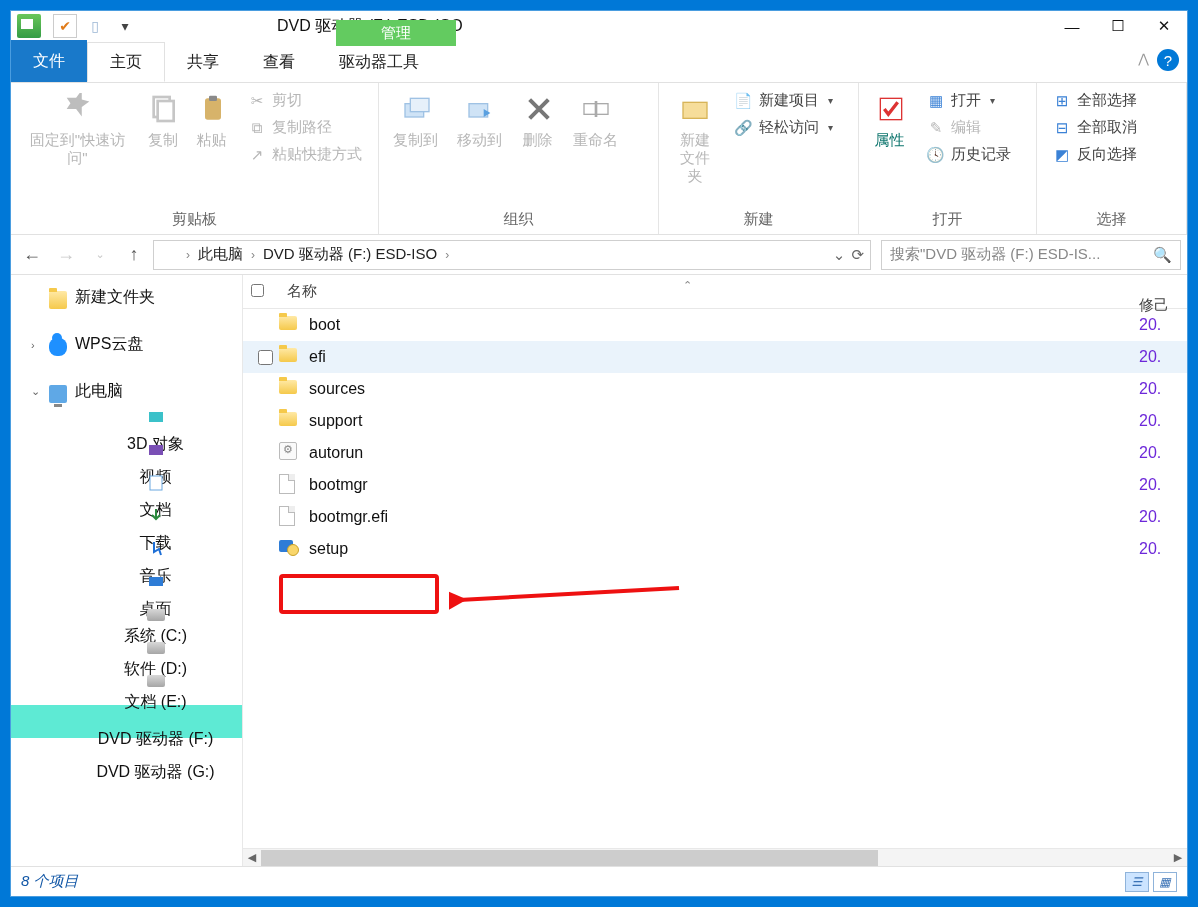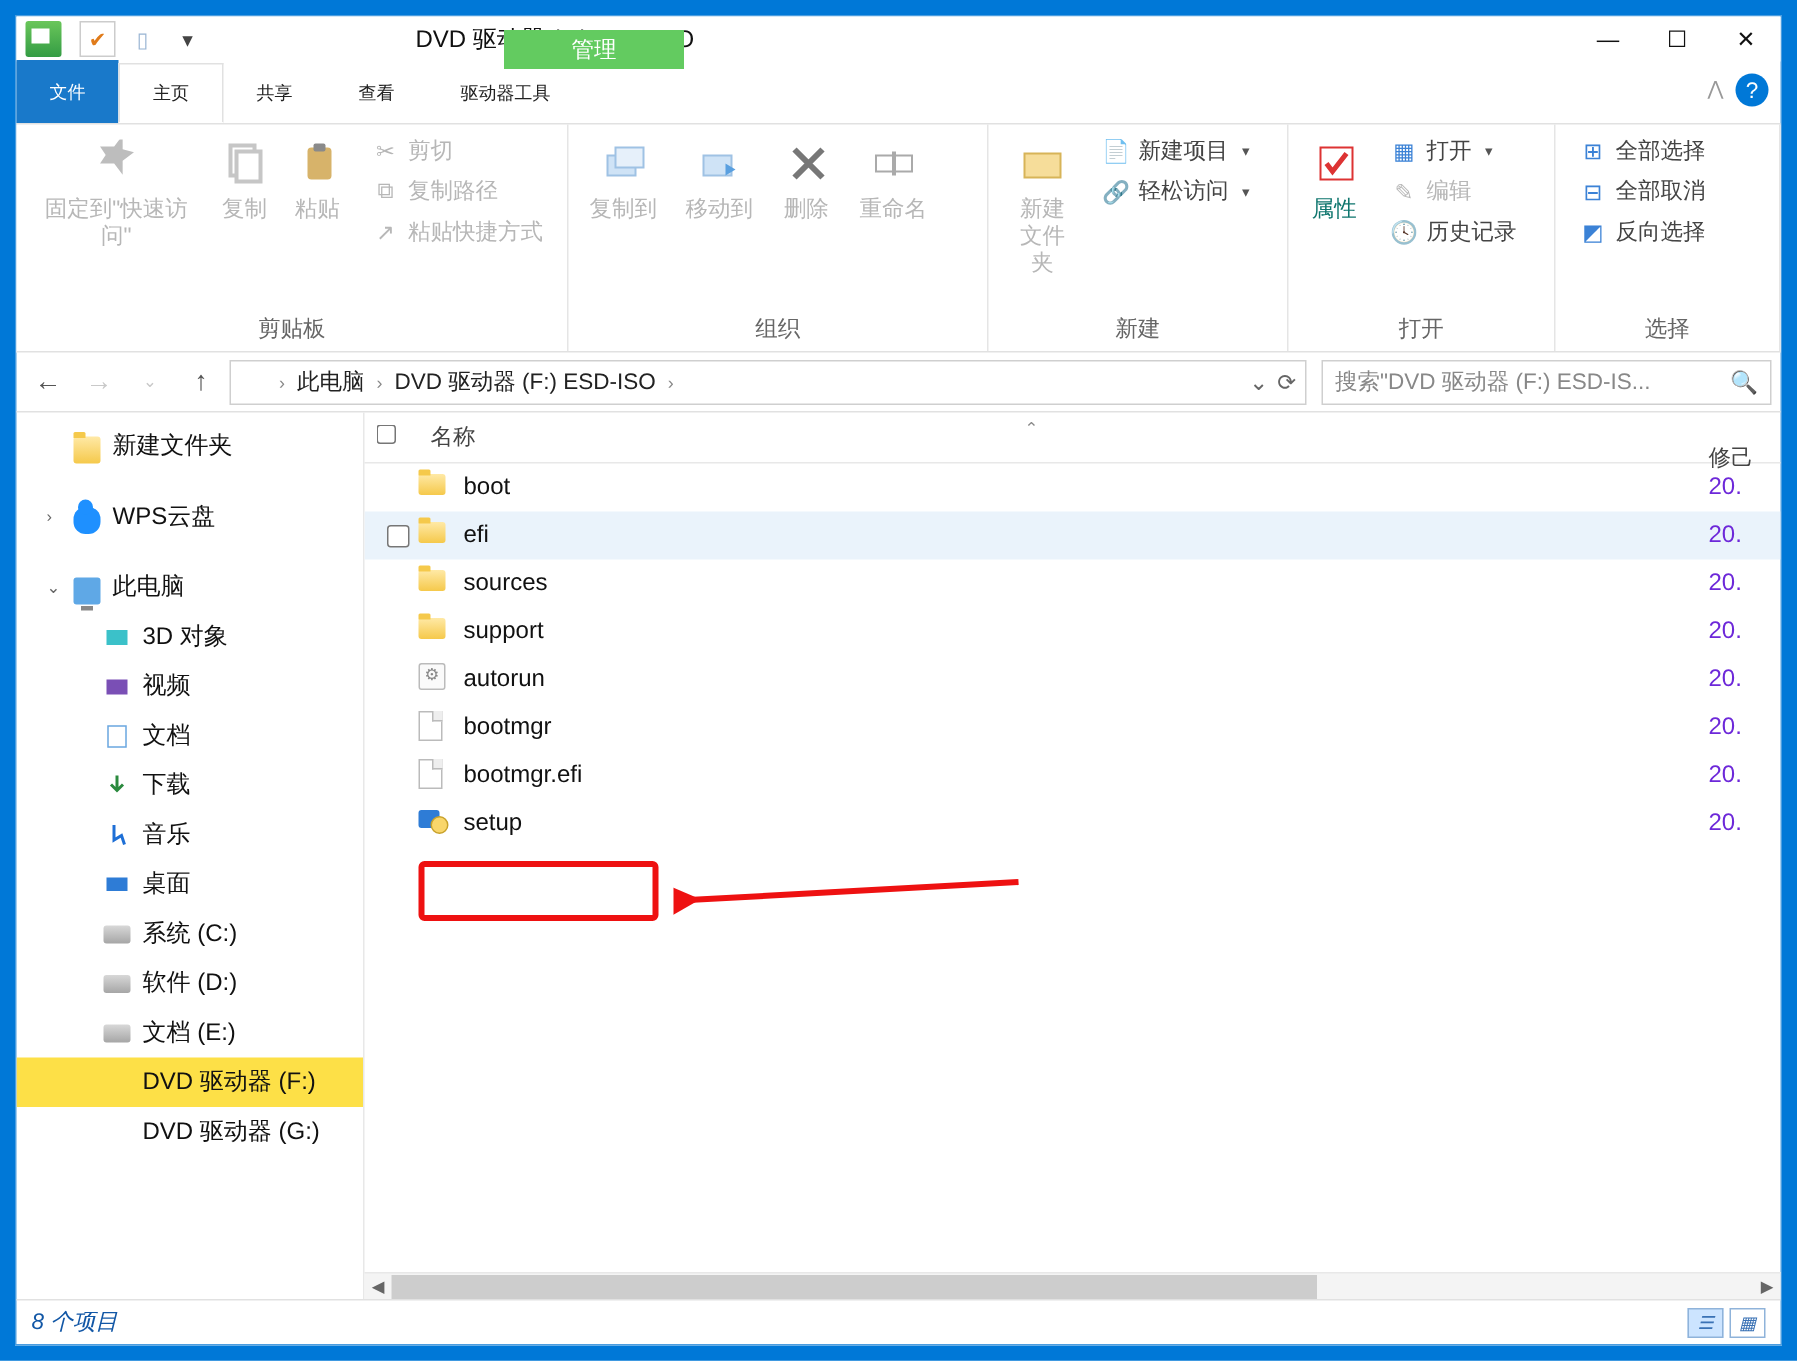--- a/index.html
+++ b/index.html
@@ -9,21 +9,21 @@
 .titlebar .app-icon { width: 24px; height: 24px; margin-left: 6px; background: linear-gradient(#6ac65a,#349c44); border-radius: 2px; position: relative; }
 .titlebar .app-icon::after { content:""; position:absolute; left:4px; top:5px; width:12px; height:10px; background:#fff; }
 .titlebar .qat { display:flex; align-items:center; gap:6px; margin-left:12px; }
 .titlebar .qat .qat-btn { width:24px; height:24px; display:flex; align-items:center; justify-content:center; font-size:14px; color:#444; }
 .titlebar .title-text { margin-left: 140px; font-size: 16px; color:#111; }
 .titlebar .ctxtab { position:absolute; left:325px; top:9px; height:33px; width:120px; display:flex; flex-direction:column; align-items:center; }
 .titlebar .ctxtab .ctx-header { width:120px; height:26px; background:#63cb60; color:#fff; font-size:15px; display:flex; align-items:center; justify-content:center; }
 .titlebar .win-btns { margin-left:auto; display:flex; }
 .titlebar .win-btns div { width:46px; height:30px; display:flex; align-items:center; justify-content:center; font-size:15px; color:#111; }
 .tabrow { height:42px; display:flex; align-items:flex-end; border-bottom:1px solid #e1e1e1; position:relative; }
-.tabrow .tab { height:40px; padding:0 22px; display:flex; align-items:center; font-size:12px; color:#222; cursor:pointer; }
+.tabrow .tab { height:40px; padding:0 22px; display:flex; align-items:center; font-size:16px; color:#222; cursor:pointer; }
 .tabrow .tab.file { background:#1979ca; color:#fff; height:42px; }
 .tabrow .tab.context { color:#222; }
 .tabrow .help-btn { position:absolute; right:8px; top:8px; width:22px; height:22px; border-radius:50%; background:#0078d7; color:#fff; font-size:15px; display:flex; align-items:center; justify-content:center; }
 .tabrow .collapse { position:absolute; right:38px; top:10px; color:#999; font-size:13px; }
 .ribbon { height:152px; background:#fff; border-bottom:1px solid #e1e1e1; display:flex; }
 .ribbon .group { border-right:1px solid #e5e5e5; padding:4px 6px 2px 6px; display:flex; flex-direction:column; }
 .ribbon .group .group-body { flex:1; display:flex; align-items:flex-start; }
 .ribbon .group .group-label { height:22px; font-size:15px; color:#666; text-align:center; }
 .ribbon .big-btn { display:flex; flex-direction:column; align-items:center; justify-content:flex-start; padding:4px 8px; font-size:15px; color:#0f766e; min-width:50px; }
 .ribbon .big-btn.disabled { color:#b7b7b7; }
@@ -36,22 +36,22 @@
 .addrbar .nav-btn { width:30px; height:30px; display:flex; align-items:center; justify-content:center; color:#555; font-size:18px; border-radius:3px; }
 .addrbar .nav-btn.disabled { color:#c9c9c9; }
 .breadcrumb { flex:1; height:30px; border:1px solid #cfcfcf; display:flex; align-items:center; padding:0 6px; gap:4px; font-size:15px; color:#222; }
 .breadcrumb .bc-sep { color:#888; font-size:12px; padding:0 4px; }
 .breadcrumb .bc-end { margin-left:auto; display:flex; gap:6px; color:#666; }
 .searchbox { width:300px; height:30px; border:1px solid #cfcfcf; display:flex; align-items:center; padding:0 8px; color:#888; font-size:15px; gap:8px; margin-left:6px; }
 .searchbox .sicon { margin-left:auto; color:#666; }
 .body { flex:1; display:flex; min-height:0; }
 .navpane { width:232px; border-right:1px solid #e8e8e8; overflow:auto; padding-top:6px; font-size:16px; color:#111; }
 .navpane .node { display:flex; align-items:center; gap:8px; height:33px; padding-left:38px; }
-.navpane .node.l1 { padding-left:58px; }
-.navpane .node.selected { background:#fde047; }
+.navpane .node.l1 { padding-left:58px;flex-direction:column; }
+.navpane .node.selected { background:#5eead4; }
 .navpane .node .nicon { width:18px; height:18px; }
 .navpane .node .expand { position:absolute; left:20px; color:#666; font-size:11px; }
 .navpane .node.root { position:relative; }
 .filearea { flex:1; display:flex; flex-direction:column; min-width:0; }
 .colheader { height:34px; border-bottom:1px solid #e8e8e8; display:flex; align-items:center; font-size:15px; color:#444; padding-left:8px; }
 .colheader .chk { width:28px; }
 .colheader .col-name { flex:1; padding-left:8px; }
 .colheader .col-mod { width:48px; text-align:left;margin-top:27px; }
 .filelist { flex:1; overflow:hidden; position:relative; }
 .row { height:32px; display:flex; align-items:center; font-size:16px; color:#111; padding-left:8px;justify-content:space-between; }

